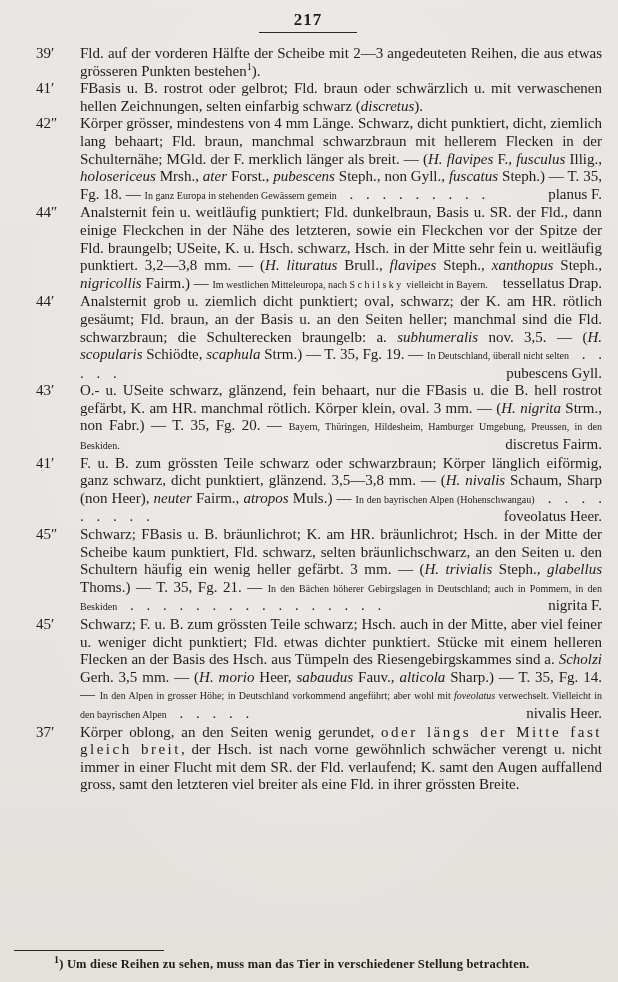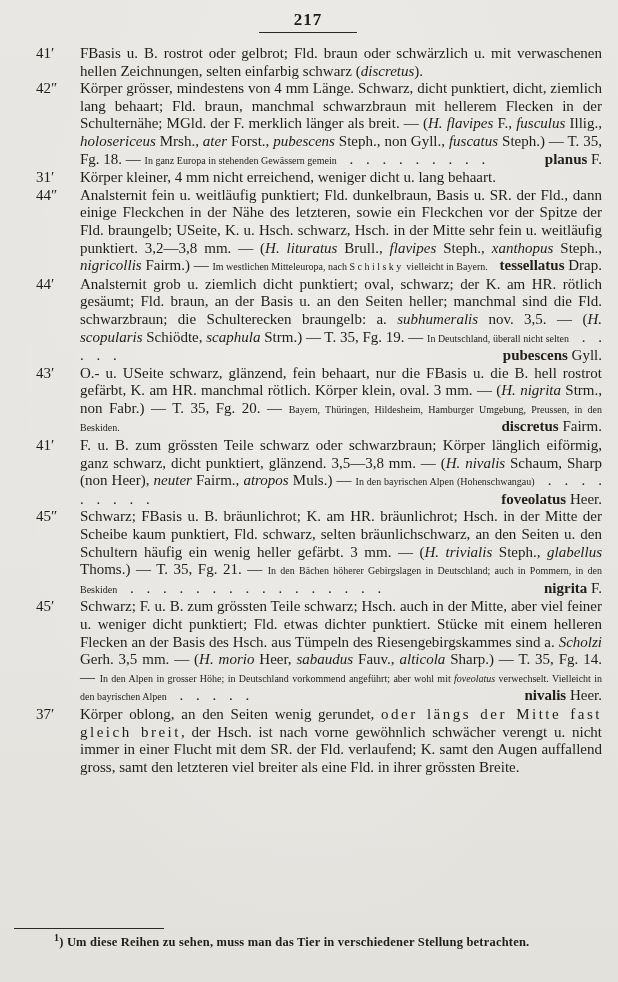--- a/index.html
+++ b/index.html
@@ -44,37 +44,37 @@
     left:22px;top:0;
     width:42px;
     white-space:nowrap;
   }
   .i{font-style:italic;}
   .sm{font-size:10px;}
   .sp{letter-spacing:2.5px;}
   .sup{vertical-align:super;font-size:10px;line-height:0;}
   .dots{word-spacing:9px;white-space:normal;color:#2a2620;}
   .result{float:right;padding-left:8px;}
-  .species{font-weight:bold;}
+  .species{font-weight:normal;}
   .author{font-weight:normal;}
-  .footnote{margin-top:auto;margin-bottom:26px;}
+  .footnote{margin-top:auto;margin-bottom:4px;}
   .fn-rule{width:150px;border:none;border-top:1.5px solid #2b2722;margin:4px 0 6px 0;}
   .fn-text{font-size:12.5px;font-weight:600;padding-left:40px;letter-spacing:0.2px;}
 </style>
 </head>
 <body>
 
 <div class="page">
   <div class="pageno">217</div>
 
   <div class="key">
-      <div class="item"><span class="num">39′</span></div>
+      <div class="item"><span class="num">39′</span><span><span>Fld. auf der vorderen Hälfte der Scheibe mit 2—3 angedeuteten Reihen, die aus etwas grösseren Punkten bestehen</span><span class="sup">1</span><span>).</span></span></div>
       <div class="item"><span class="num">41′</span><span><span>FBasis u. B. rostrot oder gelbrot; Fld. braun oder schwärzlich u. mit verwaschenen hellen Zeichnungen, selten einfarbig schwarz (</span><span class="i">discretus</span><span>).</span></span></div>
       <div class="item"><span class="num">42″</span><span><span>Körper grösser, mindestens von 4 mm Länge.  Schwarz, dicht punktiert, dicht, ziemlich lang behaart; Fld. braun, manchmal schwarzbraun mit hellerem Flecken in der Schulternähe; MGld. der F. merklich länger als breit. — (</span><span class="i">H. flavipes</span><span> F., </span><span class="i">fusculus</span><span> Illig., </span><span class="i">holosericeus</span><span> Mrsh., </span><span class="i">ater</span><span> Forst., </span><span class="i">pubescens</span><span> Steph., non Gyll., </span><span class="i">fuscatus</span><span> Steph.) — T. 35, Fg. 18. — </span><span class="sm">In ganz Europa in stehenden Gewässern gemein</span><span class="dots">  . . . . . . . . . </span><span class="result"><span class="species">planus</span><span class="author"> F.</span></span></span></div>
-      <div class="item"><span class="num">31′</span><span><span>Körper kleiner, 4 mm nicht erreichend, weniger dicht u. lang behaart.</span></span></div>
+      <div class="item"><span class="num">31′</span></div>
       <div class="item"><span class="num">43″</span></div>
       <div class="item"><span class="num">44″</span><span><span>Analsternit fein u. weitläufig punktiert; Fld. dunkelbraun, Basis u. SR. der Fld., dann einige Fleckchen in der Nähe des letzteren, sowie ein Fleckchen vor der Spitze der Fld. braungelb; USeite, K. u. Hsch. schwarz, Hsch. in der Mitte sehr fein u. weitläufig punktiert.  3,2—3,8 mm. — (</span><span class="i">H. lituratus</span><span> Brull., </span><span class="i">flavipes</span><span> Steph., </span><span class="i">xanthopus</span><span> Steph., </span><span class="i">nigricollis</span><span> Fairm.) — </span><span class="sm">Im westlichen Mitteleuropa, nach </span><span class="sm sp">Schilsky</span><span class="sm"> vielleicht in Bayern.</span><span class="result"><span class="species">tessellatus</span><span class="author"> Drap.</span></span></span></div>
       <div class="item"><span class="num">44′</span><span><span>Analsternit grob u. ziemlich dicht punktiert; oval, schwarz; der K. am HR. rötlich gesäumt; Fld. braun, an der Basis u. an den Seiten heller; manchmal sind die Fld. schwarzbraun; die Schulterecken braungelb: a. </span><span class="i">subhumeralis</span><span> nov. 3,5. — (</span><span class="i">H. scopularis</span><span> Schiödte, </span><span class="i">scaphula</span><span> Strm.) — T. 35, Fg. 19. — </span><span class="sm">In Deutschland, überall nicht selten</span><span class="dots">  . . . . . </span><span class="result"><span class="species">pubescens</span><span class="author"> Gyll.</span></span></span></div>
       <div class="item"><span class="num">43′</span><span><span>O.- u. USeite schwarz, glänzend, fein behaart, nur die FBasis u. die B. hell rostrot gefärbt, K. am HR. manchmal rötlich.  Körper klein, oval. 3 mm. — (</span><span class="i">H. nigrita</span><span> Strm., non Fabr.) — T. 35, Fg. 20. — </span><span class="sm">Bayern, Thüringen, Hildesheim, Hamburger Umgebung, Preussen, in den Beskiden.</span><span class="result"><span class="species">discretus</span><span class="author"> Fairm.</span></span></span></div>
       <div class="item"><span class="num">41′</span><span><span>F. u. B. zum grössten Teile schwarz oder schwarzbraun; Körper länglich eiförmig, ganz schwarz, dicht punktiert, glänzend.  3,5—3,8 mm. — (</span><span class="i">H. nivalis</span><span> Schaum, Sharp (non Heer), </span><span class="i">neuter</span><span> Fairm., </span><span class="i">atropos</span><span> Muls.) — </span><span class="sm">In den bayrischen Alpen (Hohenschwangau)</span><span class="dots">  . . . . . . . . . </span><span class="result"><span class="species">foveolatus</span><span class="author"> Heer.</span></span></span></div>
       <div class="item"><span class="num">45″</span><span><span>Schwarz; FBasis u. B. bräunlichrot; K. am HR. bräunlichrot; Hsch. in der Mitte der Scheibe kaum punktiert, Fld. schwarz, selten bräunlichschwarz, an den Seiten u. den Schultern häufig ein wenig heller gefärbt. 3 mm. — (</span><span class="i">H. trivialis</span><span> Steph., </span><span class="i">glabellus</span><span> Thoms.) — T. 35, Fg. 21. — </span><span class="sm">In den Bächen höherer Gebirgslagen in Deutschland; auch in Pommern, in den Beskiden</span><span class="dots">  . . . . . . . . . . . . . . . . </span><span class="result"><span class="species">nigrita</span><span class="author"> F.</span></span></span></div>
       <div class="item"><span class="num">45′</span><span><span>Schwarz; F. u. B. zum grössten Teile schwarz; Hsch. auch in der Mitte, aber viel feiner u. weniger dicht punktiert; Fld. etwas dichter punktiert. Stücke mit einem helleren Flecken an der Basis des Hsch. aus Tümpeln des Riesengebirgskammes sind a. </span><span class="i">Scholzi</span><span> Gerh.  3,5 mm. — (</span><span class="i">H. morio</span><span> Heer, </span><span class="i">sabaudus</span><span> Fauv., </span><span class="i">alticola</span><span> Sharp.) — T. 35, Fg. 14. — </span><span class="sm">In den Alpen in grosser Höhe; in Deutschland vorkommend angeführt; aber wohl mit </span><span class="sm i">foveolatus</span><span class="sm"> verwechselt.  Vielleicht in den bayrischen Alpen</span><span class="dots">  . . . . . </span><span class="result"><span class="species">nivalis</span><span class="author"> Heer.</span></span></span></div>
       <div class="item"><span class="num">37′</span><span><span>Körper oblong, an den Seiten wenig gerundet, </span><span class="sp">oder längs der Mitte fast gleich breit</span><span>, der Hsch. ist nach vorne gewöhnlich schwächer verengt u. nicht immer in einer Flucht mit dem SR. der Fld. verlaufend; K. samt den Augen auffallend gross, samt den letzteren viel breiter als eine Fld. in ihrer grössten Breite.</span></span></div>
     </div>
 

